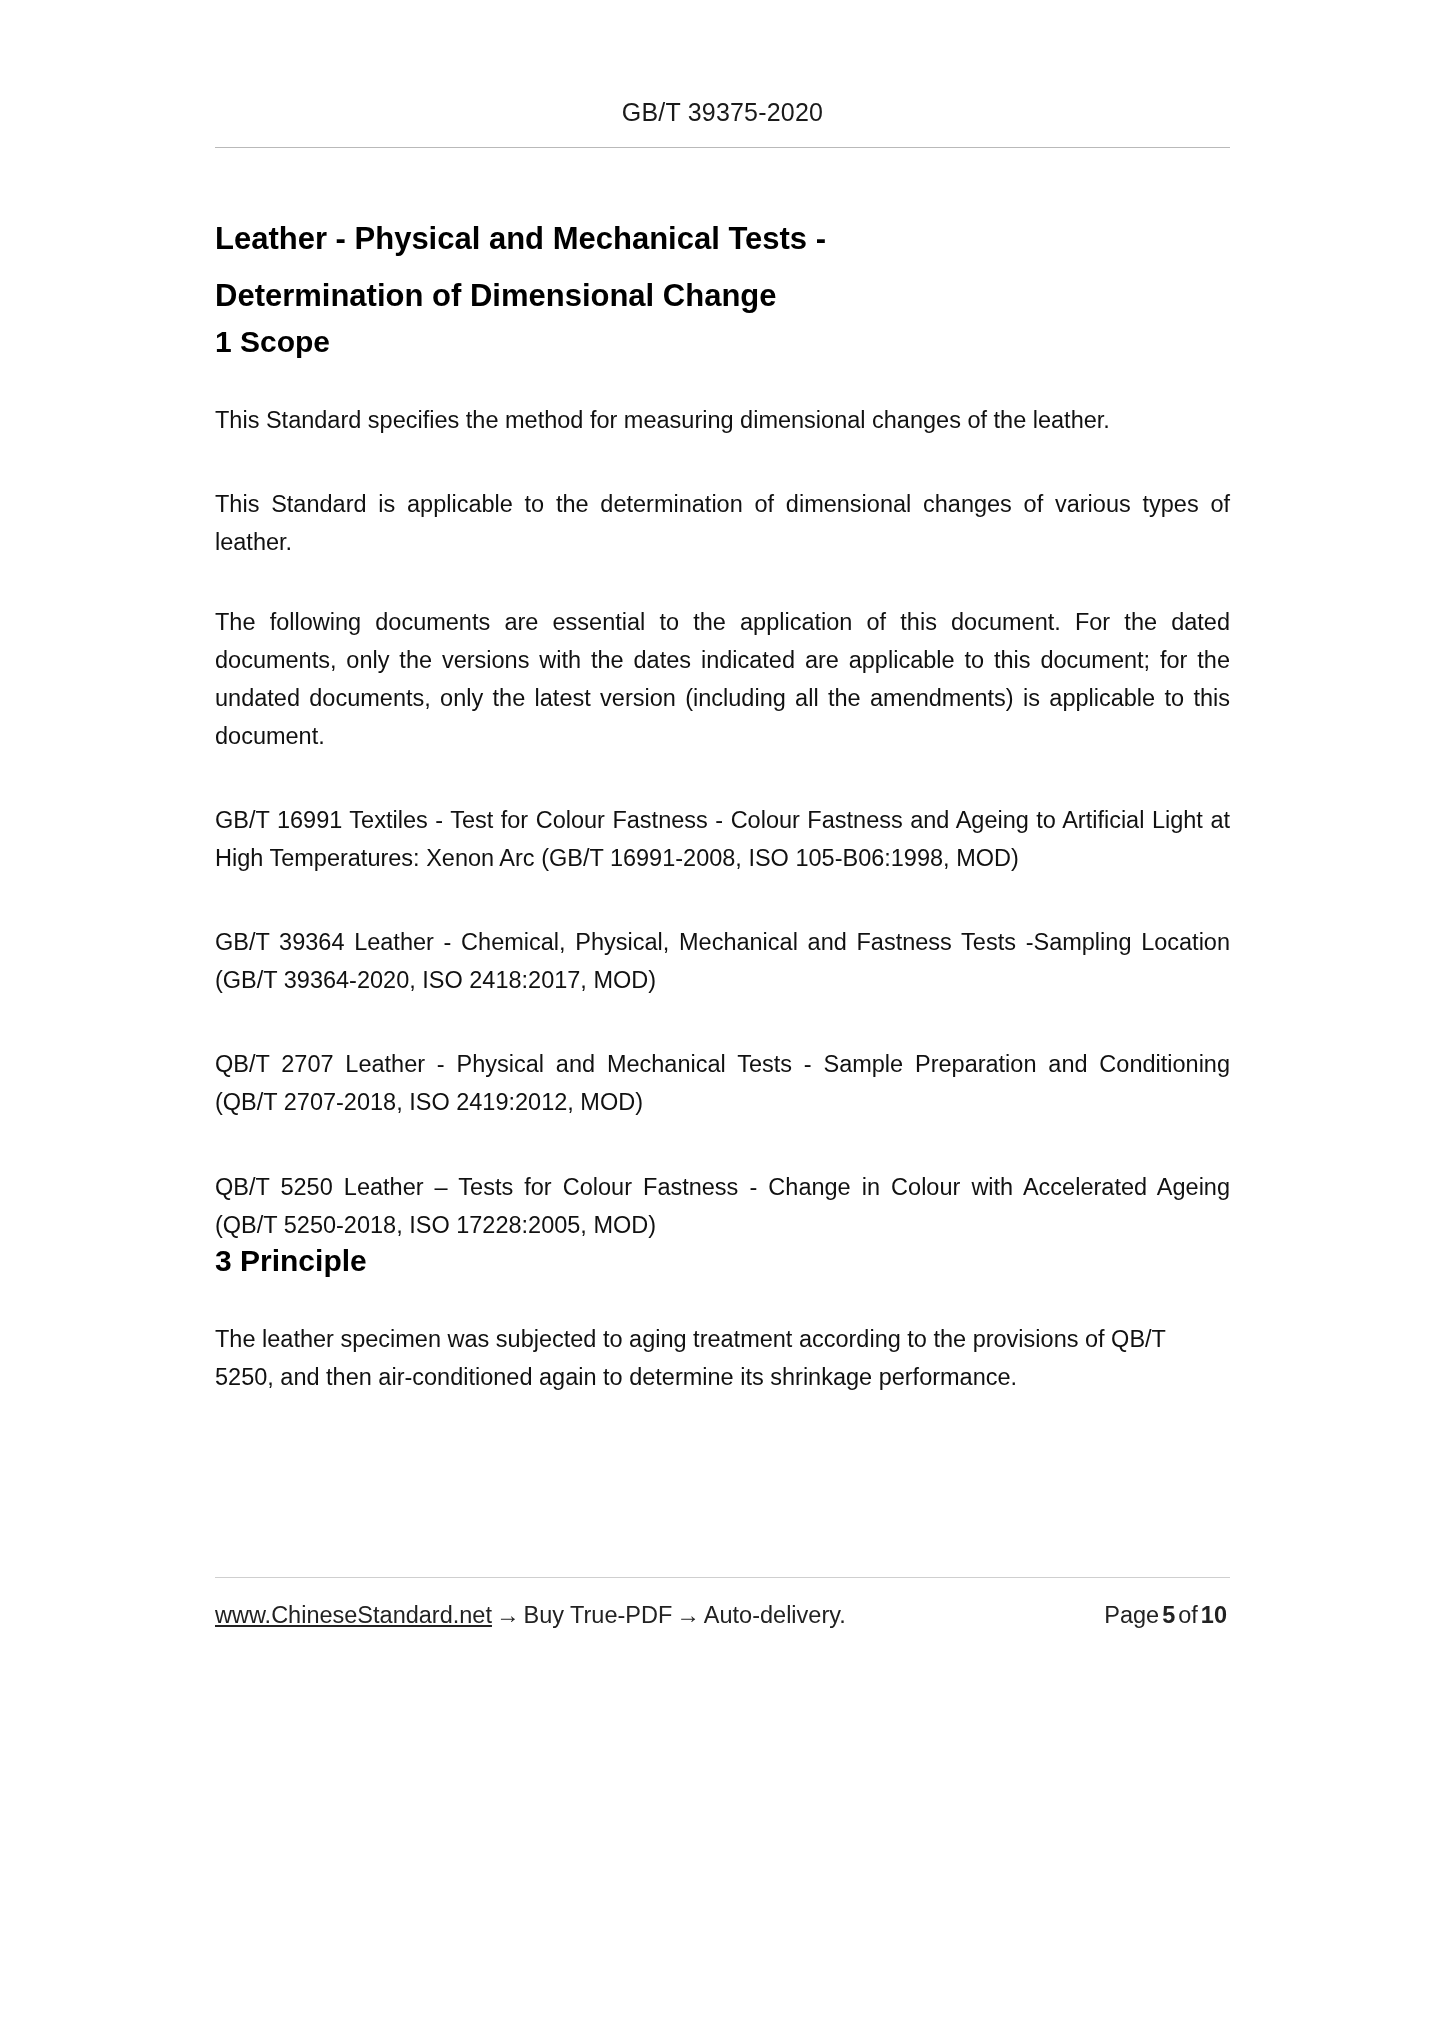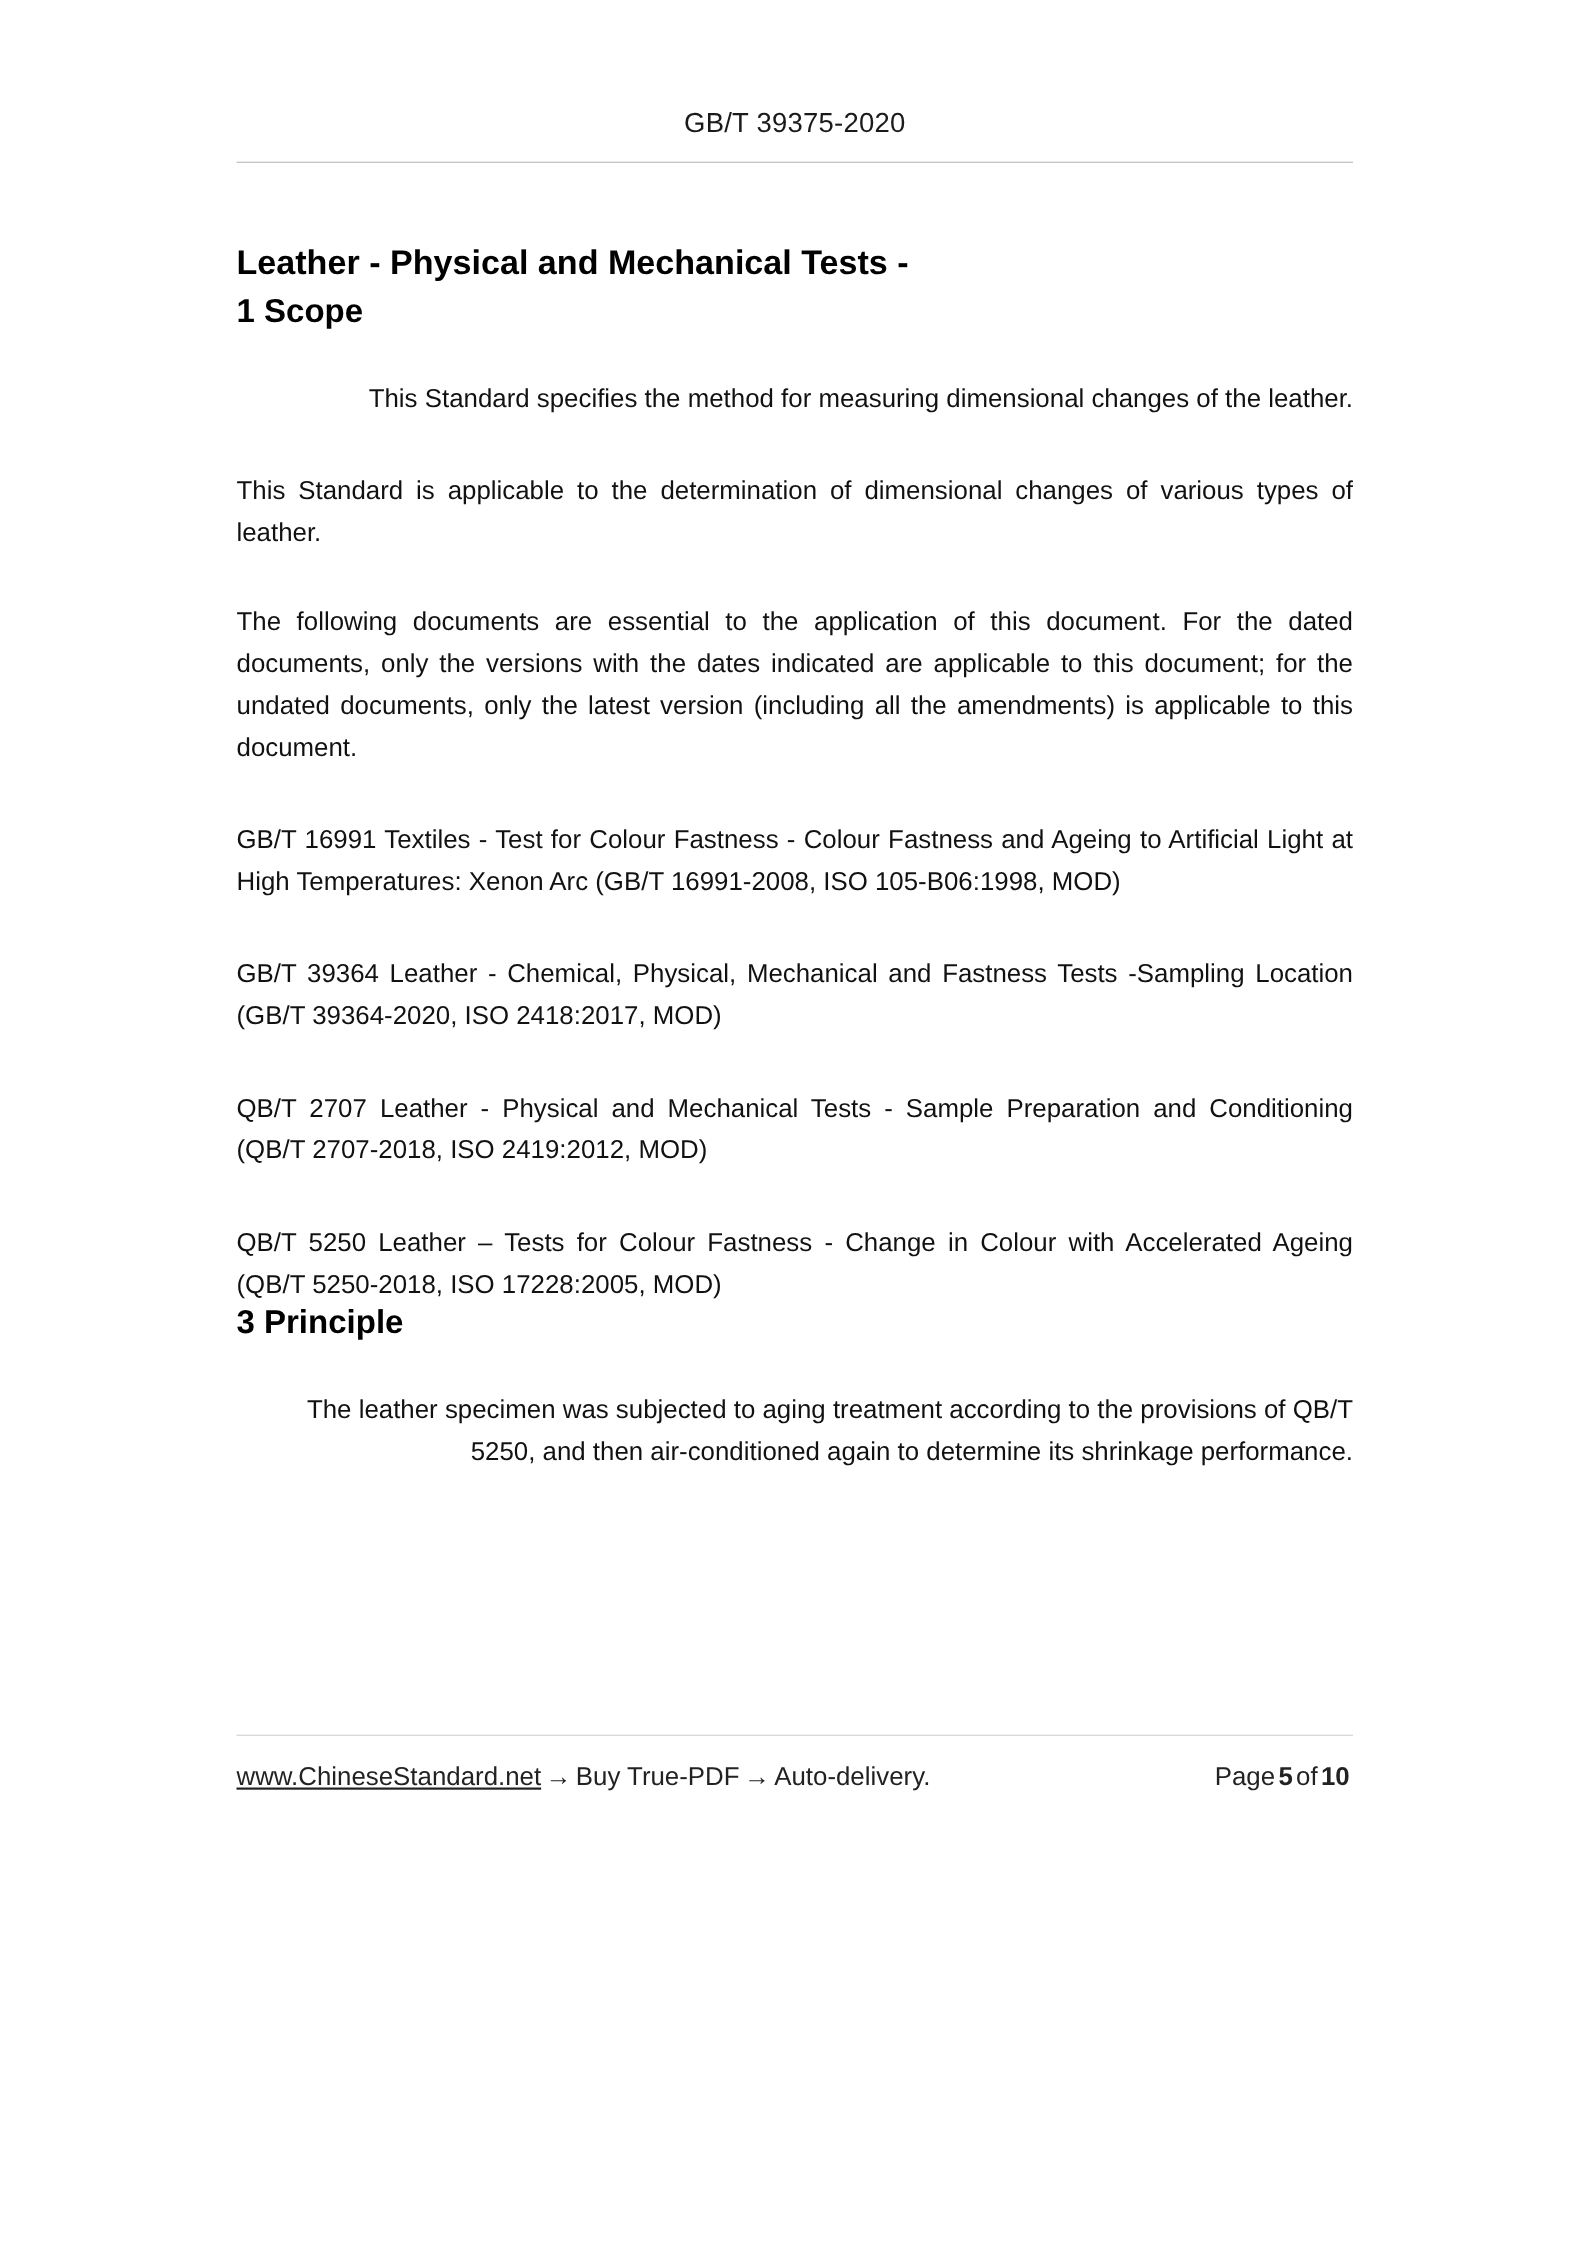--- a/index.html
+++ b/index.html
@@ -59,21 +59,21 @@
   p.body {
     font-size: 23.5px;
     line-height: 1.62;
     margin: 0;
     color: #111;
     text-align: justify;
     text-justify: inter-word;
   }
   p.first { margin-top: 42px; }
   p.next  { margin-top: 46px; }
-  p.nojust { text-align: right; }
+  p.nojust { text-align: left; }
   .footer {
     position: absolute;
     left: 215px;
     right: 215px;
     bottom: 72px;
   }
   .footer-rule {
     border-top: 1px solid #cfcfcf;
     margin-bottom: 24px;
   }
@@ -106,20 +106,21 @@
 <body>
 
 <div class="page">
   <div class="content">
 
     <div class="header-title">GB/T 39375-2020</div>
     <div class="header-rule"></div>
 
     <div class="doc-title">
       <span class="line">Leather - Physical and Mechanical Tests -</span>
+      <span class="line">Determination of Dimensional Change</span>
     </div>
 
     <h2 class="section sec-scope">1 Scope</h2>
     <p class="body first nojust">This Standard specifies the method for measuring dimensional changes of the leather.</p>
     <p class="body next">This Standard is applicable to the determination of dimensional changes of various types of leather.</p>
 
     <p class="body first">The following documents are essential to the application of this document. For the dated documents, only the versions with the dates indicated are applicable to this document; for the undated documents, only the latest version (including all the amendments) is applicable to this document.</p>
     <p class="body next">GB/T 16991 Textiles - Test for Colour Fastness - Colour Fastness and Ageing to Artificial Light at High Temperatures: Xenon Arc (GB/T 16991-2008, ISO 105-B06:1998, MOD)</p>
     <p class="body next">GB/T 39364 Leather - Chemical, Physical, Mechanical and Fastness Tests -Sampling Location (GB/T 39364-2020, ISO 2418:2017, MOD)</p>
     <p class="body next">QB/T 2707 Leather - Physical and Mechanical Tests - Sample Preparation and Conditioning (QB/T 2707-2018, ISO 2419:2012, MOD)</p>

